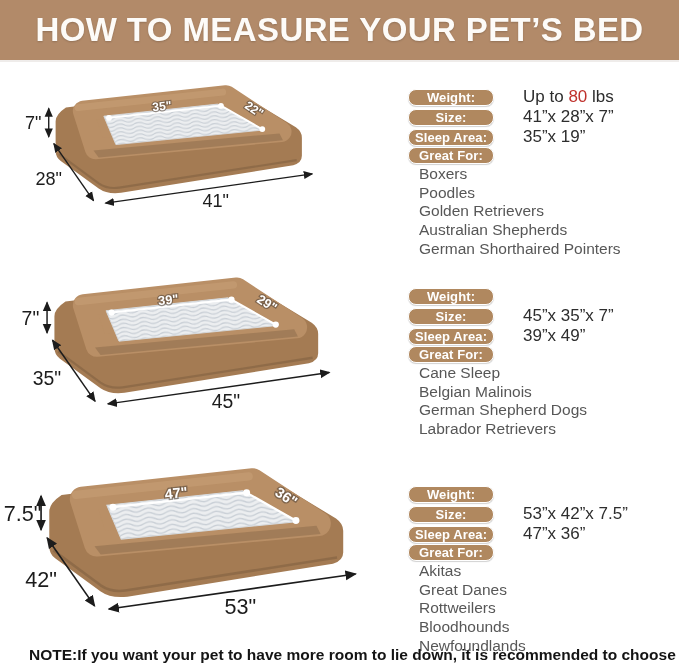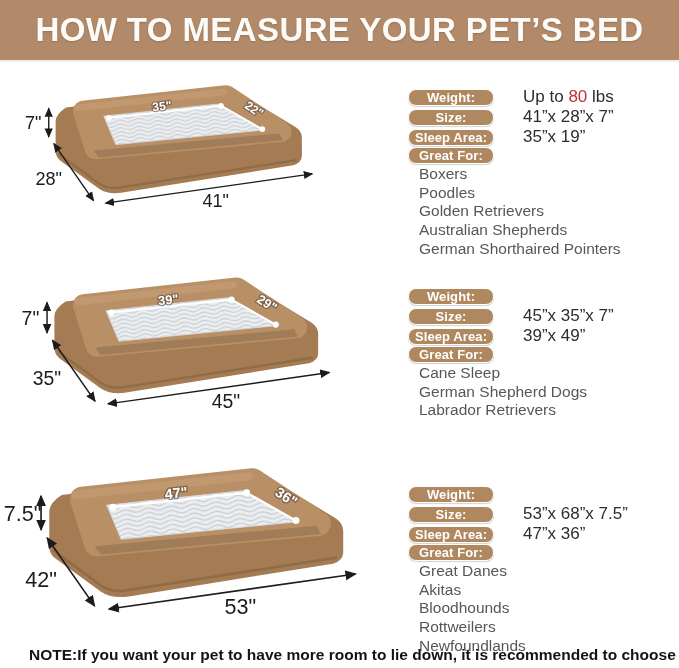--- a/index.html
+++ b/index.html
@@ -153,20 +153,21 @@
       <span class="val">45”x 35”x 7”</span>
     </div>
     <div class="spec-row">
       <span class="badge">Sleep Area:</span>
       <span class="val">39”x 49”</span>
     </div>
     <div class="gf-row">
       <span class="badge">Great For:</span>
       <div class="breeds">
         <div class="breed">Cane Sleep</div>
+        <div class="breed">Belgian Malinois</div>
         <div class="breed">German Shepherd Dogs</div>
         <div class="breed">Labrador Retrievers</div>
       </div>
     </div>
   </div>
 
   <svg class="bed" style="left:2px;top:462px;width:370px" viewBox="0 0 360 155">
     <defs>
       <pattern id="mat3" width="22" height="9" patternUnits="userSpaceOnUse" patternTransform="rotate(-5)">
         <rect width="22" height="9" fill="#eceef0"></rect>
@@ -204,33 +205,33 @@
     <text class="dim-outer" x="38" y="122">42"</text>
     <text class="dim-outer" x="232" y="148">53"</text>
   </svg>
 
   <div class="specs" style="top:484px">
     <div class="spec-row">
       <span class="badge">Weight:</span>
     </div>
     <div class="spec-row">
       <span class="badge">Size:</span>
-      <span class="val">53”x 68”x 7.5”</span>
+      <span class="val">53”x 42”x 7.5”</span>
     </div>
     <div class="spec-row">
       <span class="badge">Sleep Area:</span>
       <span class="val">47”x 36”</span>
     </div>
     <div class="gf-row">
       <span class="badge">Great For:</span>
       <div class="breeds">
+        <div class="breed">Akitas</div>
         <div class="breed">Great Danes</div>
-        <div class="breed">Akitas</div>
+        <div class="breed">Rottweilers</div>
         <div class="breed">Bloodhounds</div>
-        <div class="breed">Rottweilers</div>
         <div class="breed">Newfoundlands</div>
       </div>
     </div>
   </div>
 
   <div class="note">NOTE:If you want your pet to have more room to lie down, it is recommended to choose a larger size</div>
 
 </div>
 
 </body></html>

